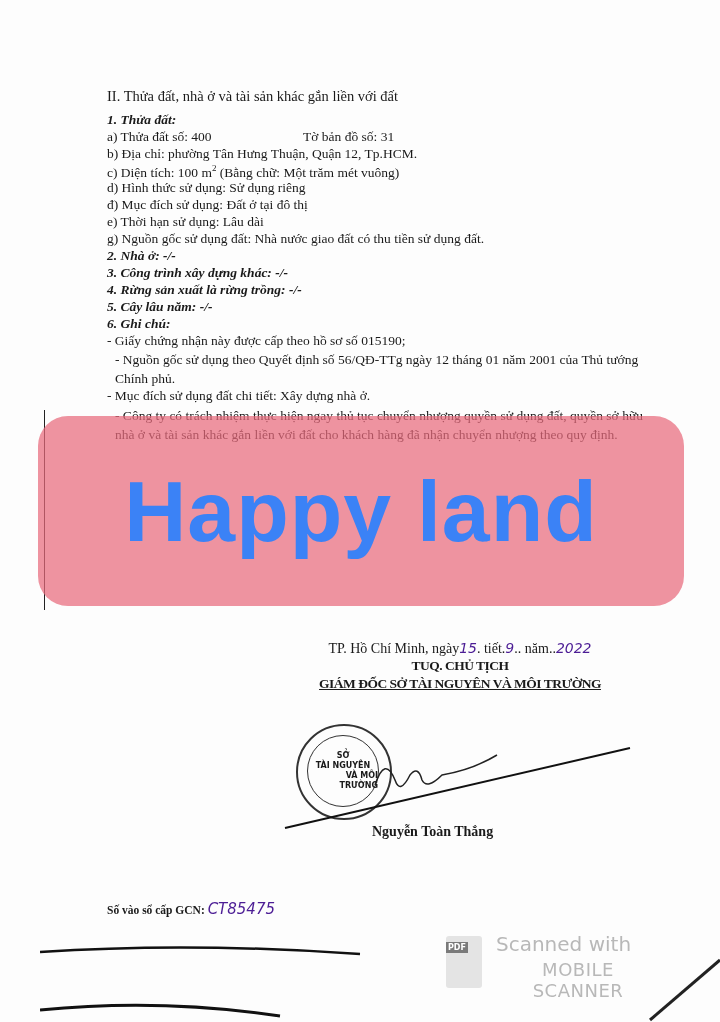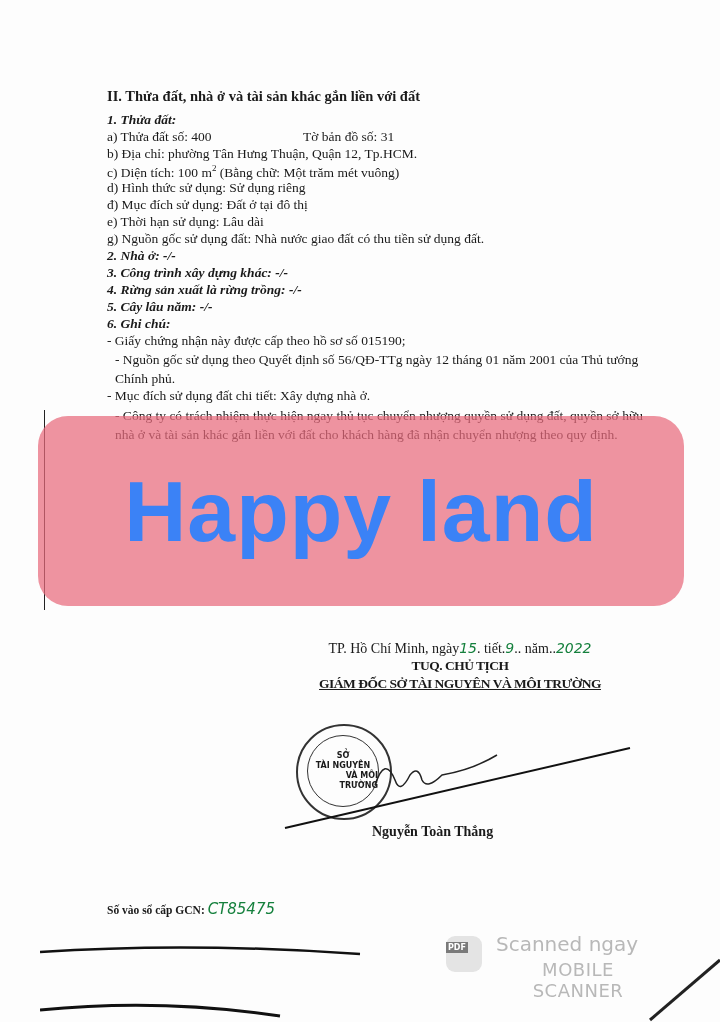--- a/index.html
+++ b/index.html
@@ -3,63 +3,63 @@
 <meta charset="utf-8">
 <style>
   html, body { margin: 0; padding: 0; }
   body {
     width: 720px; height: 1022px; position: relative; overflow: hidden;
     background: #fdfdfd;
     font-family: "Liberation Serif", "DejaVu Serif", serif;
     color: #1a1a1a;
   }
   .abs { position: absolute; }
-  .heading { left: 107px; top: 88px; font-size: 14.5px; font-weight: bold; }
+  .heading { left: 107px; top: 88px; font-size: 14.5px; font-weight: normal; }
   .line { position: absolute; left: 107px; font-size: 13.5px; white-space: nowrap; }
   .it { font-style: italic; font-weight: bold; }
   .wrap { white-space: normal; width: 540px; line-height: 19px; margin-left: 8px; }
   .sup { font-size: 9px; vertical-align: super; }
   .map-no { position: absolute; left: 303px; }
 
   .watermark {
     position: absolute; left: 38px; top: 416px; width: 646px; height: 190px;
     background: rgba(232, 106, 124, 0.72); border-radius: 30px;
     display: flex; align-items: center; justify-content: center;
   }
   .watermark span {
     font-family: "Liberation Sans", "DejaVu Sans", sans-serif;
     font-weight: bold; font-size: 86px; color: #3b82f6; letter-spacing: 1px;
   }
   .left-border { position: absolute; left: 44px; top: 410px; width: 1px; height: 200px; background: #222; }
 
   .sign-block { position: absolute; left: 280px; top: 640px; width: 360px; text-align: center; }
   .sign-date { font-size: 14px; }
   .sign-b { font-size: 13.5px; font-weight: bold; letter-spacing: -0.5px; line-height: 18px; }
-  .hand { font-family: "DejaVu Sans", sans-serif; font-style: italic; color: #15803d; }
+  .hand { font-family: "DejaVu Sans", sans-serif; font-style: italic; color: #4c1d95; }
 
   .stamp {
     position: absolute; left: 296px; top: 724px; width: 92px; height: 92px;
     border: 2px solid #333; border-radius: 50%;
   }
   .stamp-inner {
     position: absolute; left: 9px; top: 9px; width: 70px; height: 70px;
     border: 1.5px solid #333; border-radius: 50%;
     display: flex; flex-direction: column; align-items: center; justify-content: center;
     font-family: "DejaVu Sans", sans-serif; font-size: 8px; font-weight: bold; line-height: 10px;
     text-align: right;
   }
   .signer { position: absolute; left: 372px; top: 824px; font-size: 14px; font-weight: bold; }
 
   .reg { position: absolute; left: 107px; top: 900px; font-size: 11.5px; font-weight: bold; }
   .reg .hand { font-size: 15px; font-weight: normal; }
 
   .scanner { position: absolute; left: 440px; top: 932px; width: 220px; height: 56px; }
   .pdf-icon {
-    position: absolute; left: 6px; top: 4px; width: 36px; height: 36px;
-    background: #e4e4e4; border-radius: 9px;
+    position: absolute; left: 6px; top: 4px; width: 36px; height: 52px;
+    background: #e4e4e4; border-radius: 3px;
   }
   .pdf-tag {
     position: absolute; left: 0; top: 6px; background: #7a7a7a; color: #fff;
     font-family: "DejaVu Sans", sans-serif; font-size: 8px; font-weight: bold; padding: 1px 2px;
   }
   .scan-t1, .scan-t2 {
     position: absolute; left: 56px; font-family: "DejaVu Sans", sans-serif; color: #b8b8b8;
   }
   .scan-t1 { top: 0; font-size: 20px; }
   .scan-t2 { top: 27px; font-size: 18px; letter-spacing: 0.5px; text-align: center; }
@@ -130,15 +130,15 @@
 <svg class="abs" style="left:40px; top:940px" width="680" height="82">
   <path d="M0 12 Q150 2 320 14" stroke="#111" stroke-width="2.5" fill="none"></path>
   <path d="M0 70 Q120 58 240 76" stroke="#111" stroke-width="3" fill="none"></path>
   <path d="M610 80 L680 20" stroke="#222" stroke-width="3" fill="none"></path>
 </svg>
 
 <div class="scanner">
   <div class="pdf-icon">
     <span class="pdf-tag">PDF</span>
   </div>
-  <div class="scan-t1">Scanned ngay</div>
+  <div class="scan-t1">Scanned with</div>
   <div class="scan-t2">MOBILE SCANNER</div>
 </div>
 
 </body></html>

